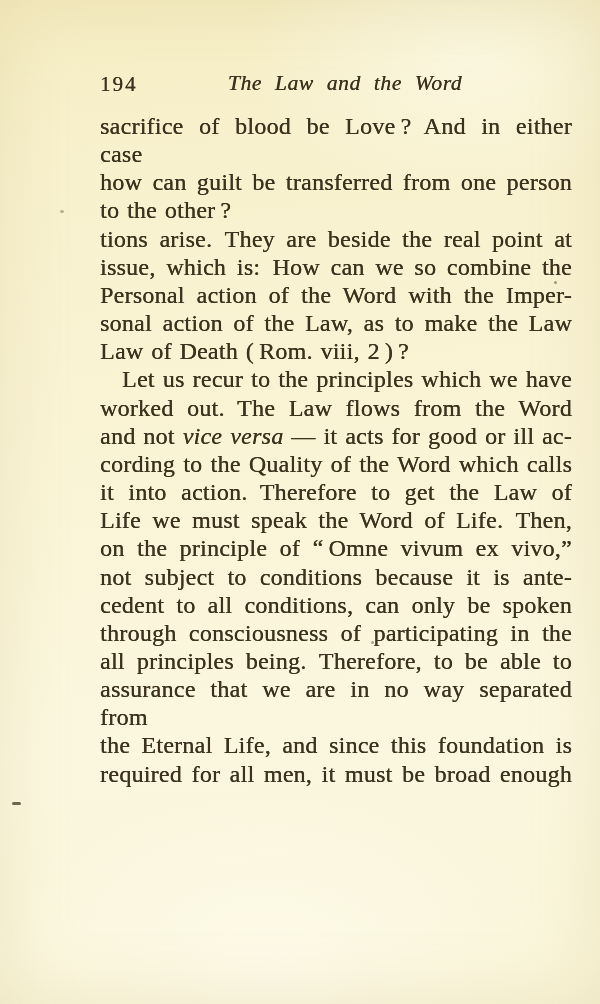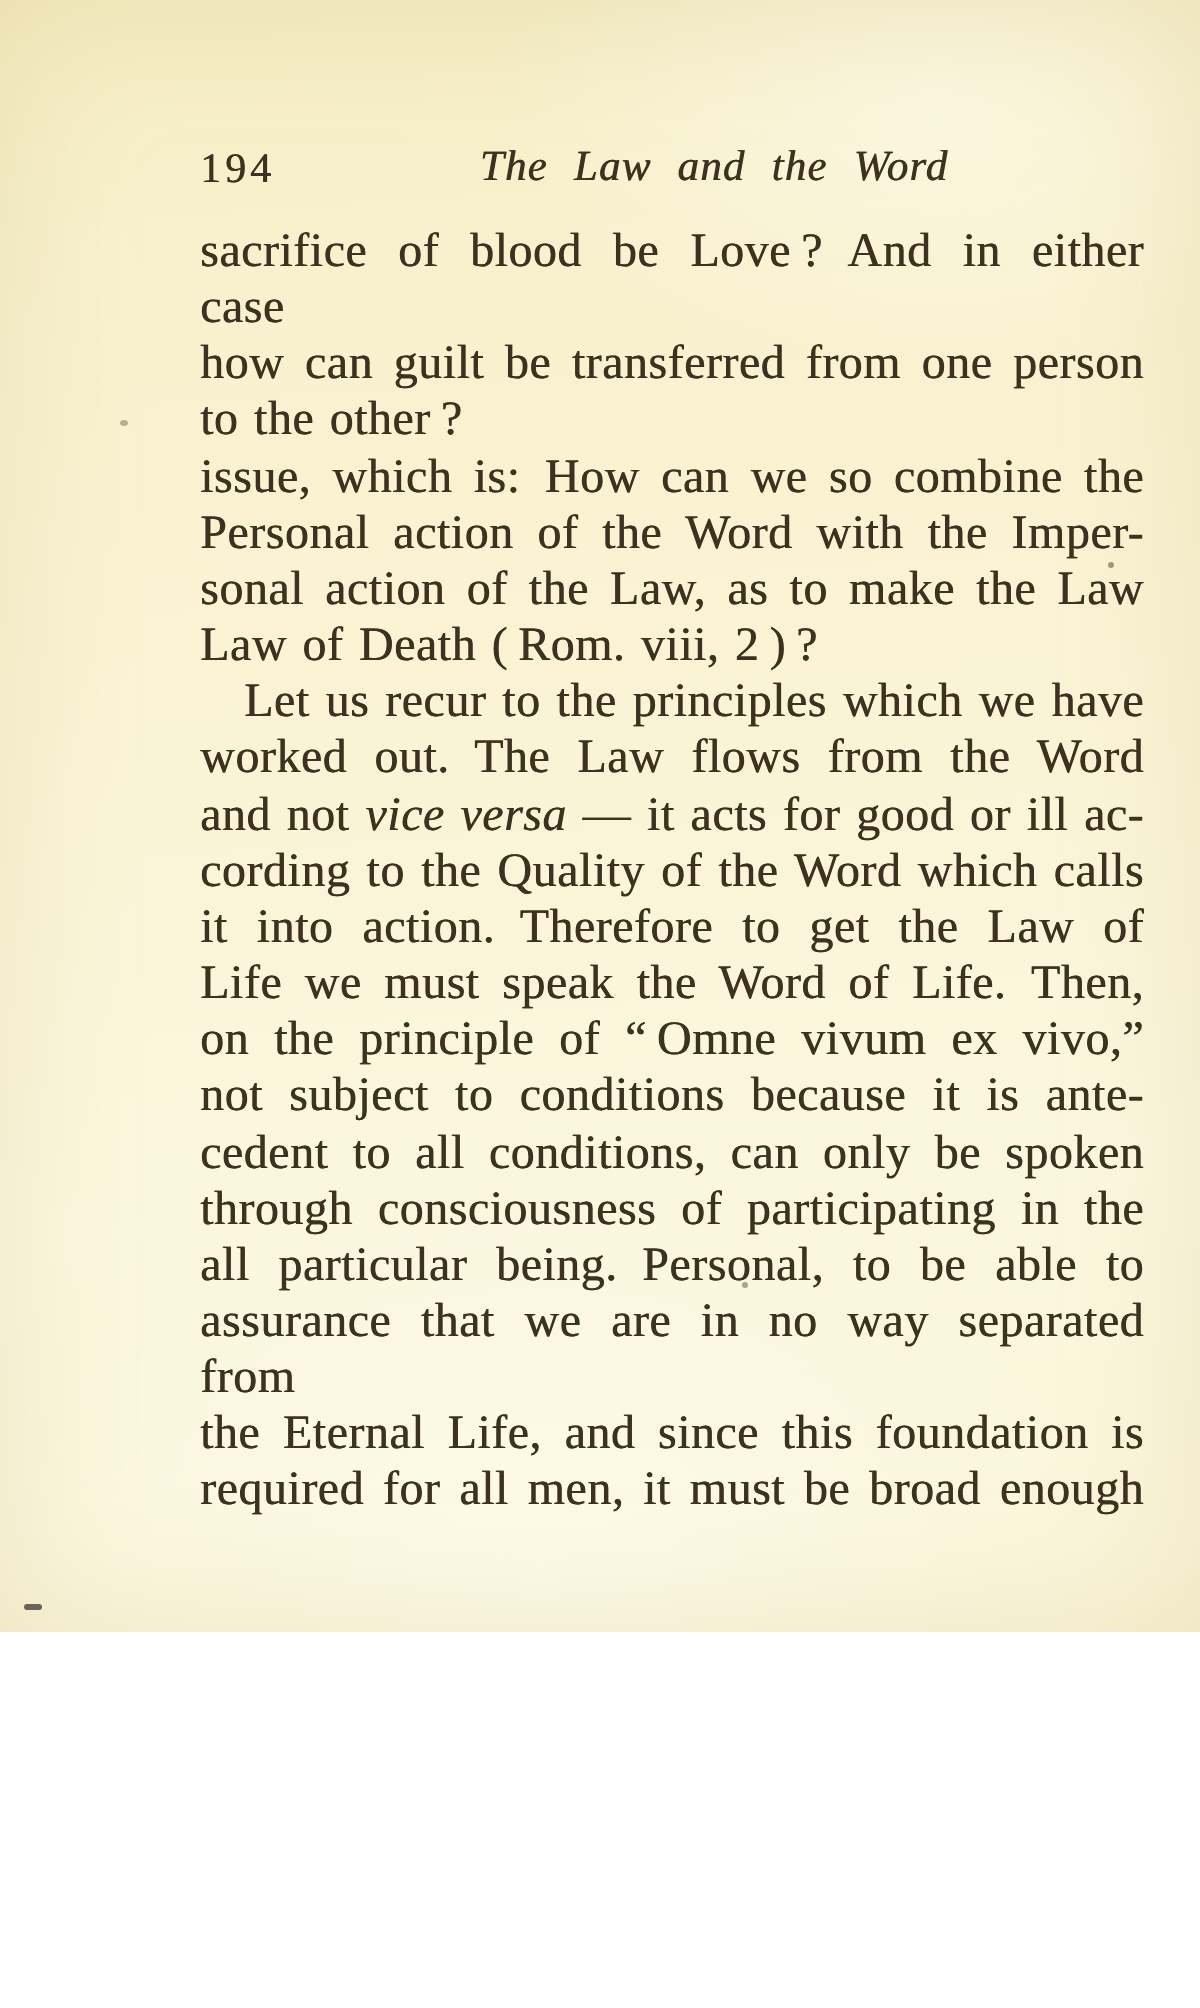--- a/index.html
+++ b/index.html
@@ -8,21 +8,21 @@
   }
   body {
     width: 600px;
     height: 1004px;
     overflow: hidden;
     font-family: "Liberation Serif", "DejaVu Serif", serif;
   }
   .page {
     position: relative;
     width: 600px;
-    height: 816px;
+    height: 1004px;
     background:
       radial-gradient(ellipse 320px 200px at 78% 6%, rgba(255,255,250,0.45), rgba(255,255,250,0) 70%),
       radial-gradient(ellipse 420px 260px at 45% 96%, rgba(255,255,244,0.5), rgba(255,255,244,0) 70%),
       linear-gradient(176deg, #f5edc3 0%, #f8f1cd 16%, #faf4d6 45%, #fbf7df 72%, #faf5d9 100%);
     box-shadow: inset 0 0 70px rgba(196,174,110,0.22);
     color: #3c321f;
   }
   .header {
     position: absolute;
     top: 71px;
@@ -42,21 +42,20 @@
     position: absolute;
     left: 245px;
     transform: translateX(-50%);
     top: 0;
     white-space: nowrap;
     font-style: italic;
     font-size: 21.5px;
     letter-spacing: 0.6px;
     word-spacing: 7px;
     text-shadow: 0.3px 0 0 currentColor;
-    margin-left: 12px;
   }
   .body-text {
     position: absolute;
     top: 112px;
     left: 100px;
     width: 472px;
   }
   .line {
     line-height: 28.15px;
     font-size: 24px;
@@ -93,35 +92,36 @@
 
   <div class="header">
     <span class="page-number">194</span>
     <span class="running-title">The Law and the Word</span>
   </div>
 
   <div class="body-text" id="body-text">
       <div class="line"><span>sacrifice of blood be Love ? And in either case</span></div>
       <div class="line"><span>how can guilt be transferred from one person</span></div>
       <div class="line end"><span>to the other ?</span></div>
+      <div class="line"><span>tions arise. They are beside the real point at</span></div>
       <div class="line"><span>issue, which is: How can we so combine the</span></div>
       <div class="line"><span>Personal action of the Word with the Imper-</span></div>
       <div class="line"><span>sonal action of the Law, as to make the Law</span></div>
       <div class="line end"><span>Law of Death ( Rom. viii, 2 ) ?</span></div>
       <div class="line indent"><span>Let us recur to the principles which we have</span></div>
       <div class="line"><span>worked out. The Law flows from the Word</span></div>
       <div class="line"><span>and not </span><i>vice versa</i><span> — it acts for good or ill ac-</span></div>
       <div class="line"><span>cording to the Quality of the Word which calls</span></div>
       <div class="line"><span>it into action. Therefore to get the Law of</span></div>
       <div class="line"><span>Life we must speak the Word of Life. Then,</span></div>
       <div class="line"><span>on the principle of “ Omne vivum ex vivo,”</span></div>
       <div class="line"><span>not subject to conditions because it is ante-</span></div>
       <div class="line"><span>cedent to all conditions, can only be spoken</span></div>
       <div class="line"><span>through consciousness of participating in the</span></div>
-      <div class="line"><span>all particular being. Personal, to be able to</span></div>
+      <div class="line"><span>all principles being. Therefore, to be able to</span></div>
       <div class="line"><span>assurance that we are in no way separated from</span></div>
       <div class="line"><span>the Eternal Life, and since this foundation is</span></div>
       <div class="line"><span>required for all men, it must be broad enough</span></div>
     </div>
 
   <div class="speck s1"></div>
   <div class="speck s2"></div>
   <div class="speck s3"></div>
   <div class="speck s4"></div>
 

